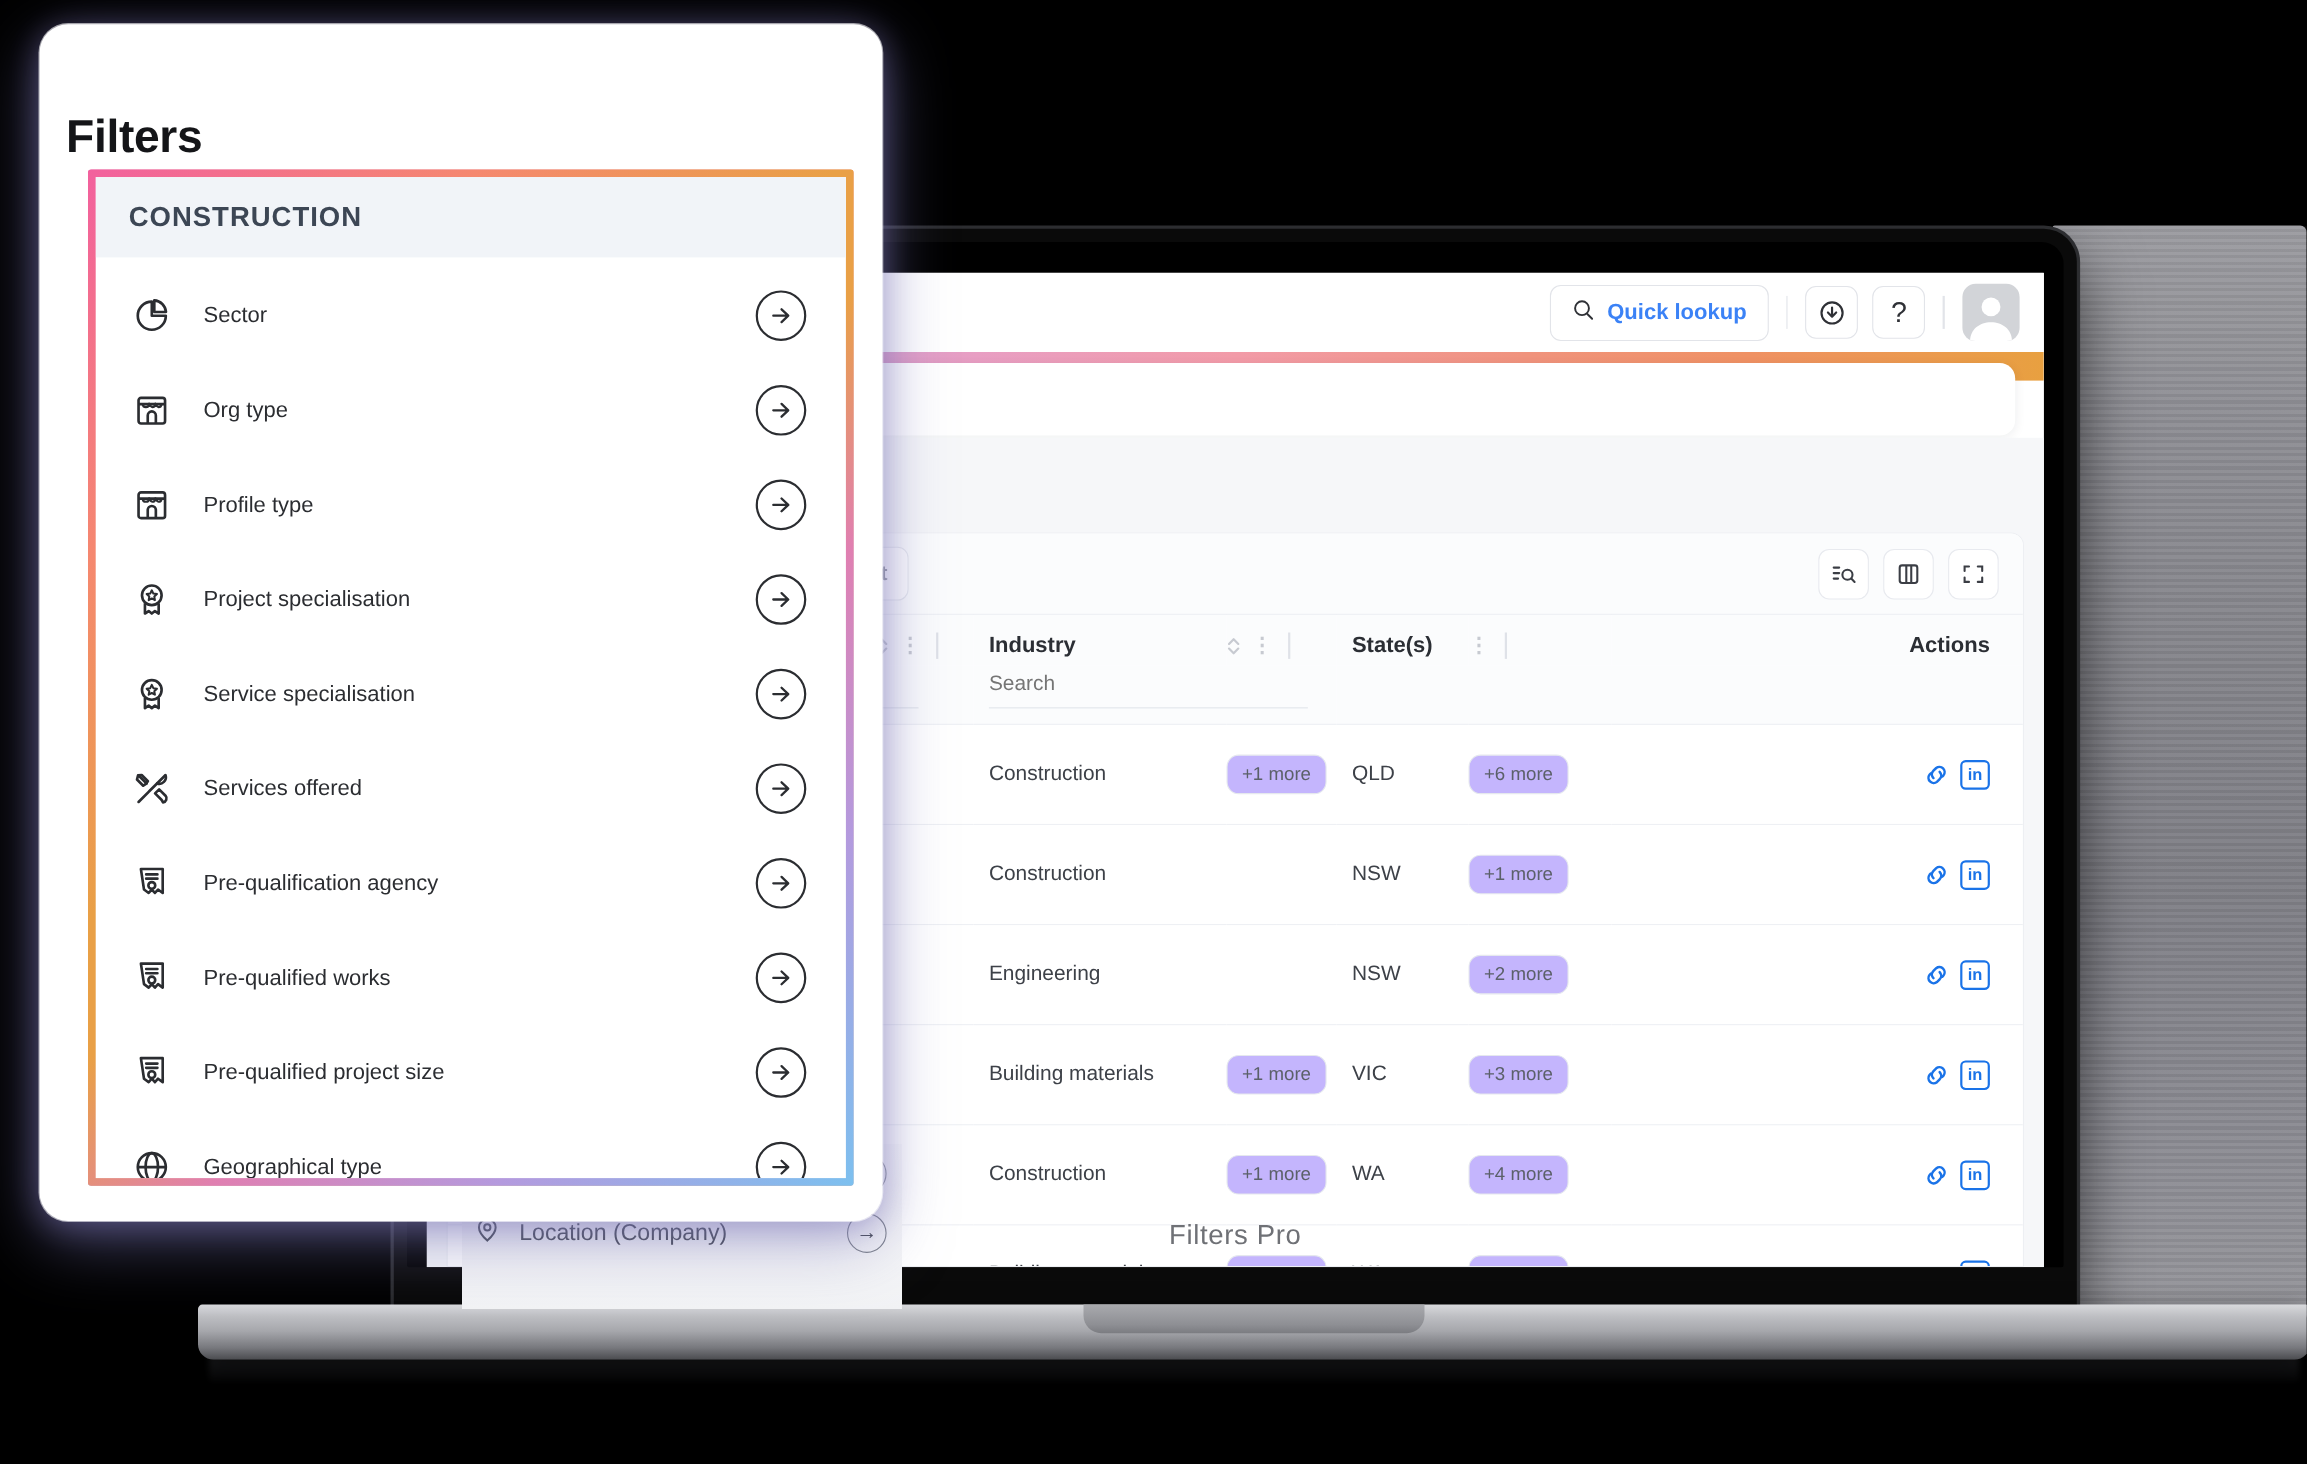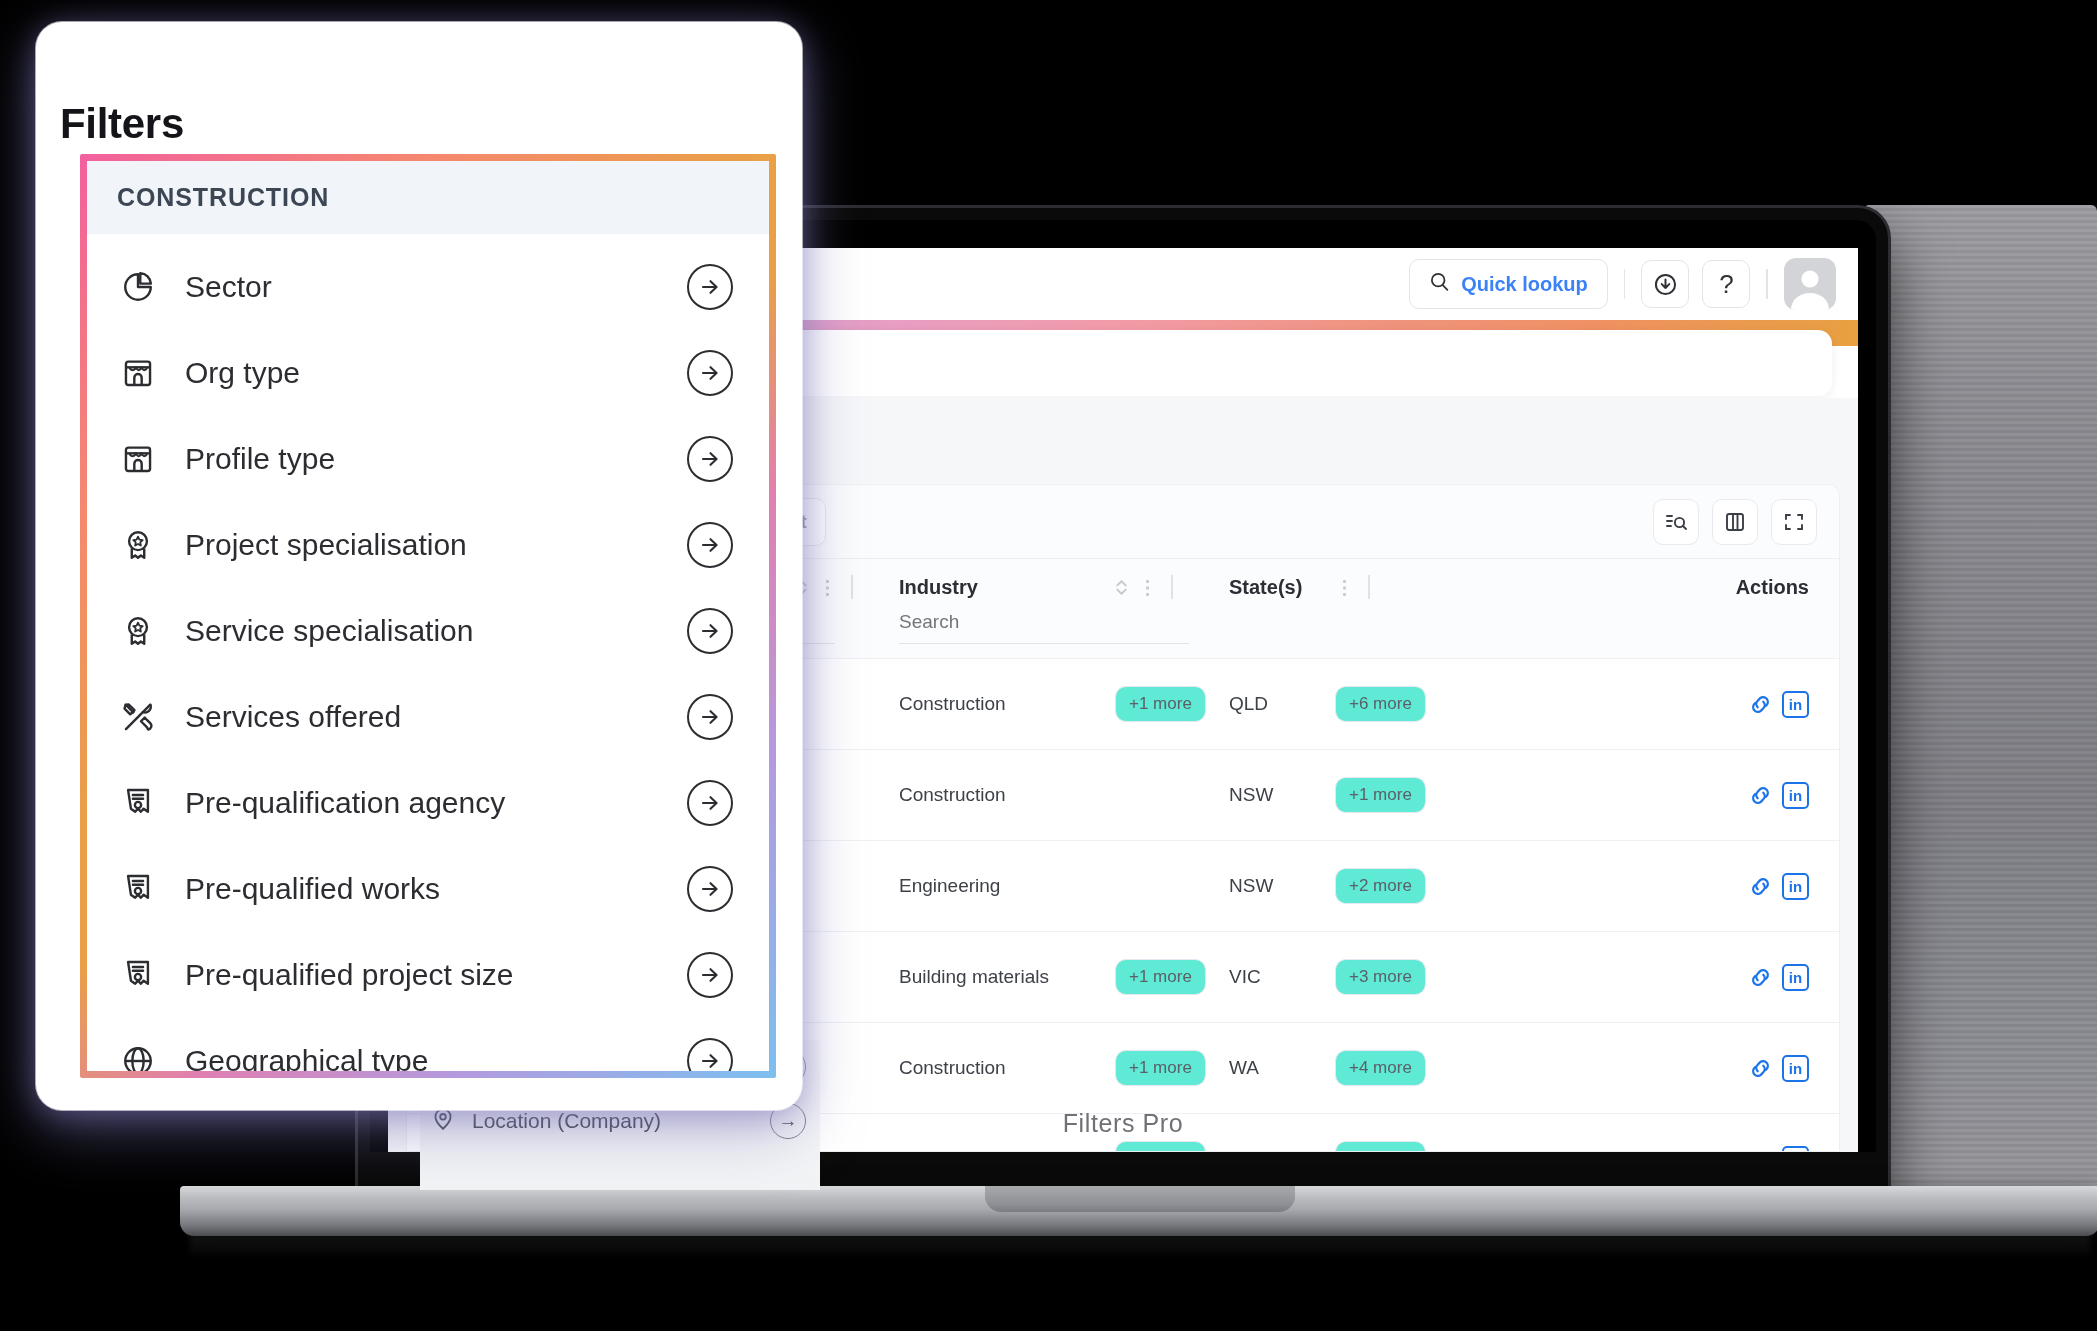--- a/index.html
+++ b/index.html
@@ -178,21 +178,21 @@
   .logo{
     width:46px; height:46px; border-radius:5px; display:flex; align-items:center;
     justify-content:center; font-size:11px; font-weight:800; overflow:hidden; flex:0 0 auto;
   }
   .clink{
     color:#1a46c2; font-weight:700; font-size:20px; text-decoration:underline;
     cursor:pointer; white-space:nowrap; overflow:hidden; text-overflow:ellipsis;
   }
   .pill{
     display:inline-flex; align-items:center; justify-content:center;
-    border:1.5px solid #e5e8ee; border-radius:11px; background:#5eead4;
+    border:1.5px solid #e5e8ee; border-radius:11px; background:#c4b5fd;
     font-size:17px; color:#5b6069; padding:7px 13px; white-space:nowrap;
   }
   .actions{ display:flex; align-items:center; justify-content:flex-end; gap:8px; padding-right:30px; }
   .act-link{ color:#1a73e8; cursor:pointer; display:flex; }
   .act-in{
     width:27px; height:27px; border:2px solid #1a73e8; border-radius:5px;
     color:#1a73e8; font-size:15px; font-weight:800; display:flex;
     align-items:center; justify-content:center; cursor:pointer;
   }
 
@@ -245,21 +245,21 @@
   .section-head{
     background:#f1f4f8; padding:22px 0 22px 30px;
     font-size:25px; font-weight:800; color:#3c4654; letter-spacing:.9px;
   }
   .f-list{ padding:10px 0 0 0; }
   .f-row{
     display:flex; align-items:center; height:86px; padding:0 36px 0 30px;
     cursor:pointer;
   }
   .f-icon{ width:42px; display:flex; align-items:center; justify-content:center; color:#2b2d31; flex:0 0 auto; }
-  .f-label{ margin-left:26px; font-size:30px; color:#2b2d31; }
+  .f-label{ margin-left:26px; font-size:20px; color:#2b2d31; }
   .f-arrow{
     margin-left:auto; width:46px; height:46px; border:2.2px solid #2b2d31;
     border-radius:50%; display:flex; align-items:center; justify-content:center;
     color:#2b2d31;
   }
 </style>
 </head>
 <body>
 
 <div id="stage">

